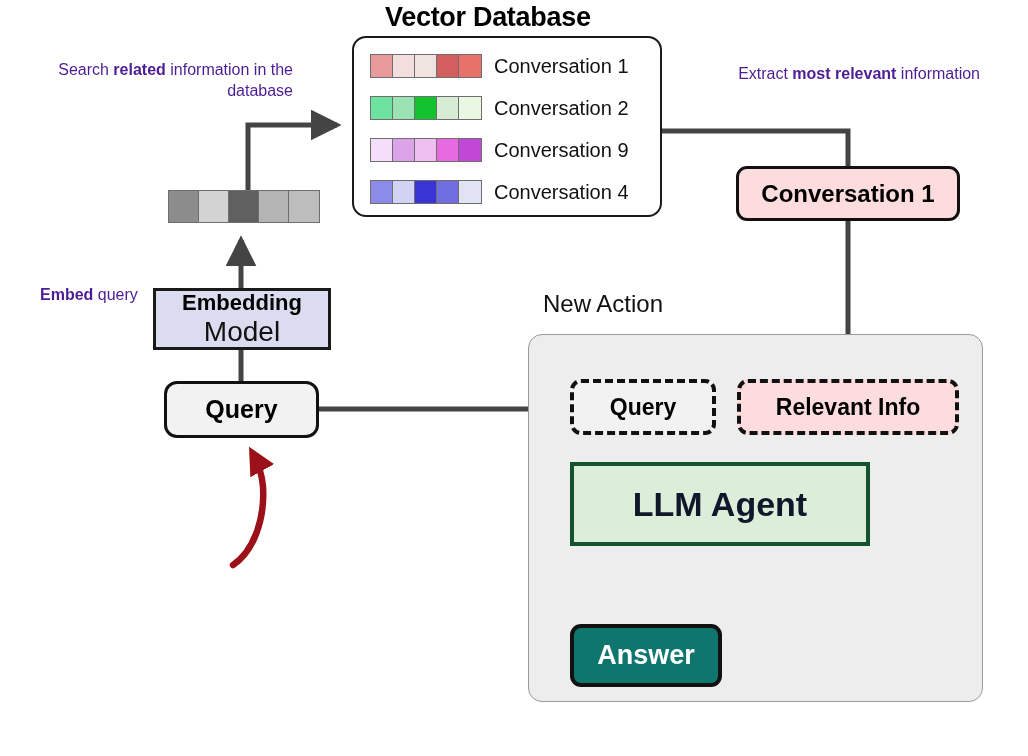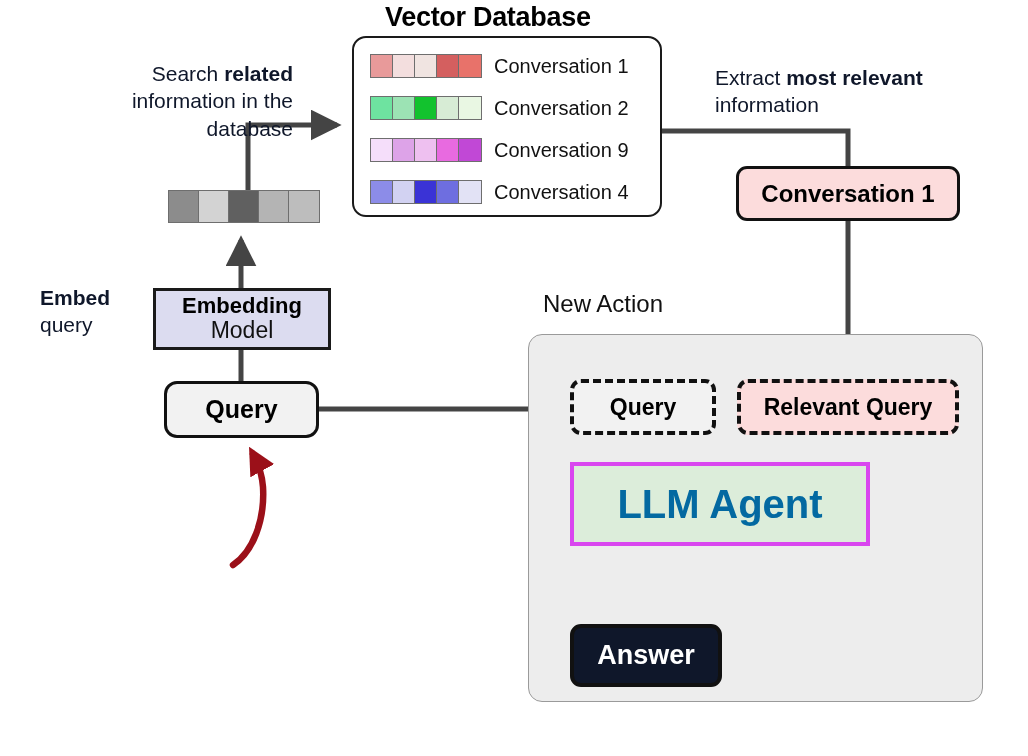--- a/index.html
+++ b/index.html
@@ -14,25 +14,25 @@
   
   .abs { position: absolute; }
   .ctr { display: flex; align-items: center; justify-content: center; text-align: center; }
 
   
   .vdb-title {
     left: 385px; top: 2px; width: 260px;
     font-size: 27px; font-weight: bold; color: #000;
     letter-spacing: -0.3px;
   }
-  .caption { font-size: 21px; color: #0f172a; line-height: 1.30; }
+  .caption { font-size: 16px; color: #4c1d95; line-height: 1.30; }
   .caption b { font-weight: bold; }
 
   #cap-search { left: 58px; top: 60px; width: 235px; text-align: right; }
-  #cap-extract { left: 715px; top: 64px; width: 265px; text-align: left; }
+  #cap-extract { left: 715px; top: 64px; width: 265px; text-align: right; }
   #cap-embed   { left: 40px; top: 285px; width: 110px; line-height: 1.28; }
   #cap-start   { left: 22px; top: 552px; width: 215px; text-align: center; line-height: 1.30; }
   #cap-newaction { left: 543px; top: 288px; font-size: 24px; color: #111; }
 
   
   #vdb-panel {
     left: 352px; top: 36px; width: 310px; height: 181px;
     border: 2.5px solid #1a1a1a; border-radius: 14px; background: #fff;
   }
   .vdb-row { position: absolute; left: 16px; display: flex; align-items: center; }
@@ -43,21 +43,21 @@
 
   
   #gray-vec { left: 168px; top: 190px; display: flex; border: 1.5px solid #6e6e6e; }
   #gray-vec .swatch { width: 30px; height: 31px; }
   #embedding-box {
     left: 153px; top: 288px; width: 178px; height: 62px;
     background: #dcdcf0; border: 3px solid #1a1a1a;
     flex-direction: column; line-height: 1.12;
   }
   #embedding-box .l1 { font-size: 22px; font-weight: bold; color: #000; }
-  #embedding-box .l2 { font-size: 23px; font-weight: normal; color: #111; }
+  #embedding-box .l2 { font-size: 28px; font-weight: normal; color: #111; }
 
   #query-box {
     left: 164px; top: 381px; width: 155px; height: 57px;
     background: #f2f2f2; border: 3.5px solid #111; border-radius: 13px;
     font-size: 25px; font-weight: bold; color: #000;
   }
 
   #conv1-box {
     left: 736px; top: 166px; width: 224px; height: 55px;
     background: #fcdcdc; border: 3.5px solid #111; border-radius: 11px;
@@ -74,26 +74,26 @@
     background: #f2f2f2; border: 4px dashed #111; border-radius: 11px;
     font-size: 23px; font-weight: bold; color: #000;
   }
   #na-relevant {
     left: 737px; top: 379px; width: 222px; height: 56px;
     background: #fcdcdc; border: 4px dashed #111; border-radius: 11px;
     font-size: 23px; font-weight: bold; color: #000;
   }
   #llm-box {
     left: 570px; top: 462px; width: 300px; height: 84px;
-    background: #dcedda; border: 4px solid #d946ef;
-    font-size: 40px; font-weight: bold; color: #0369a1;
+    background: #dcedda; border: 4px solid #14532d;
+    font-size: 34px; font-weight: bold; color: #0f172a;
   }
   #answer-box {
     left: 570px; top: 624px; width: 152px; height: 63px;
-    background: #0f172a; border: 4px solid #111; border-radius: 11px;
+    background: #0f766e; border: 4px solid #111; border-radius: 11px;
     font-size: 27px; font-weight: bold; color: #fff;
   }
 
   
   #wires { position: absolute; left: 0; top: 0; width: 1028px; height: 756px; pointer-events: none; }
 </style>
 </head>
 <body>
 
 <div id="stage">
@@ -203,17 +203,17 @@
   </div>
 
   <div class="abs ctr" id="query-box">Query</div>
 
   <div class="abs ctr" id="conv1-box">Conversation 1</div>
 
   <div class="abs caption" id="cap-newaction">New Action</div>
   <div class="abs" id="newaction-panel"></div>
 
   <div class="abs ctr" id="na-query">Query</div>
-  <div class="abs ctr" id="na-relevant">Relevant Query</div>
+  <div class="abs ctr" id="na-relevant">Relevant Info</div>
   <div class="abs ctr" id="llm-box">LLM Agent</div>
   <div class="abs ctr" id="answer-box">Answer</div>
 
 </div>
 
 </body></html>

